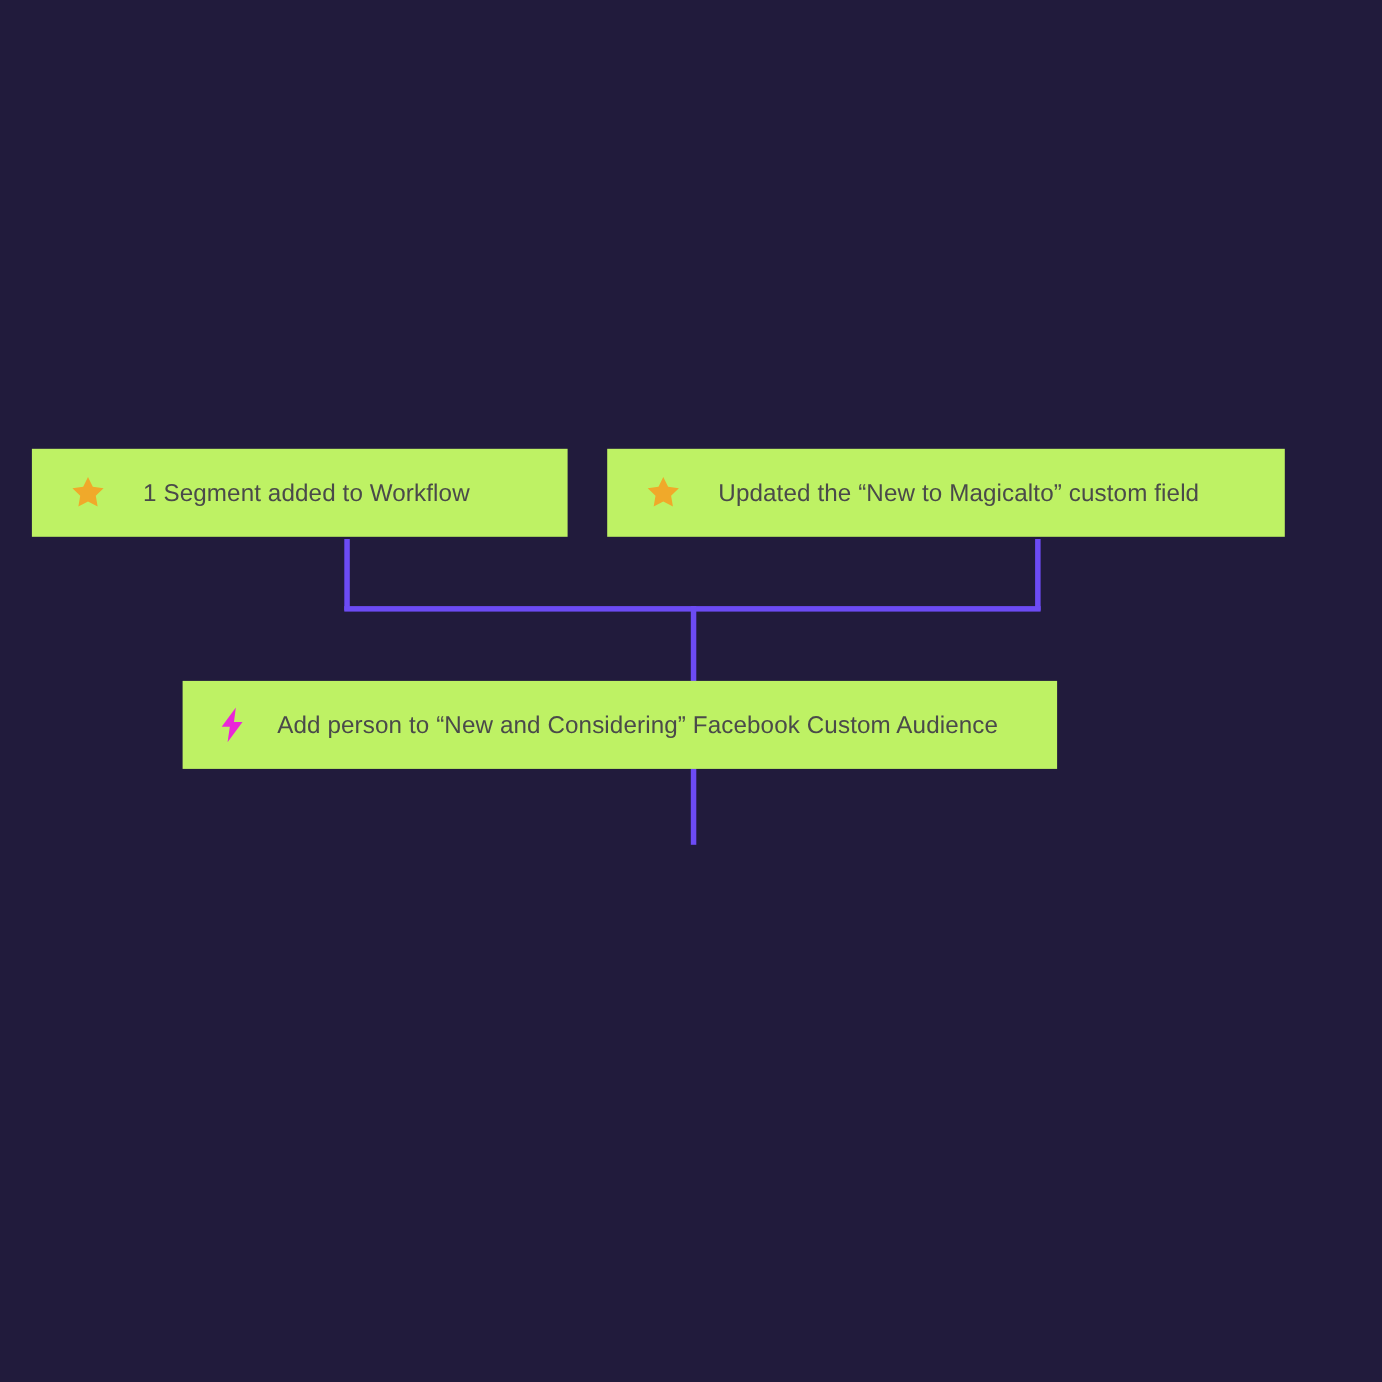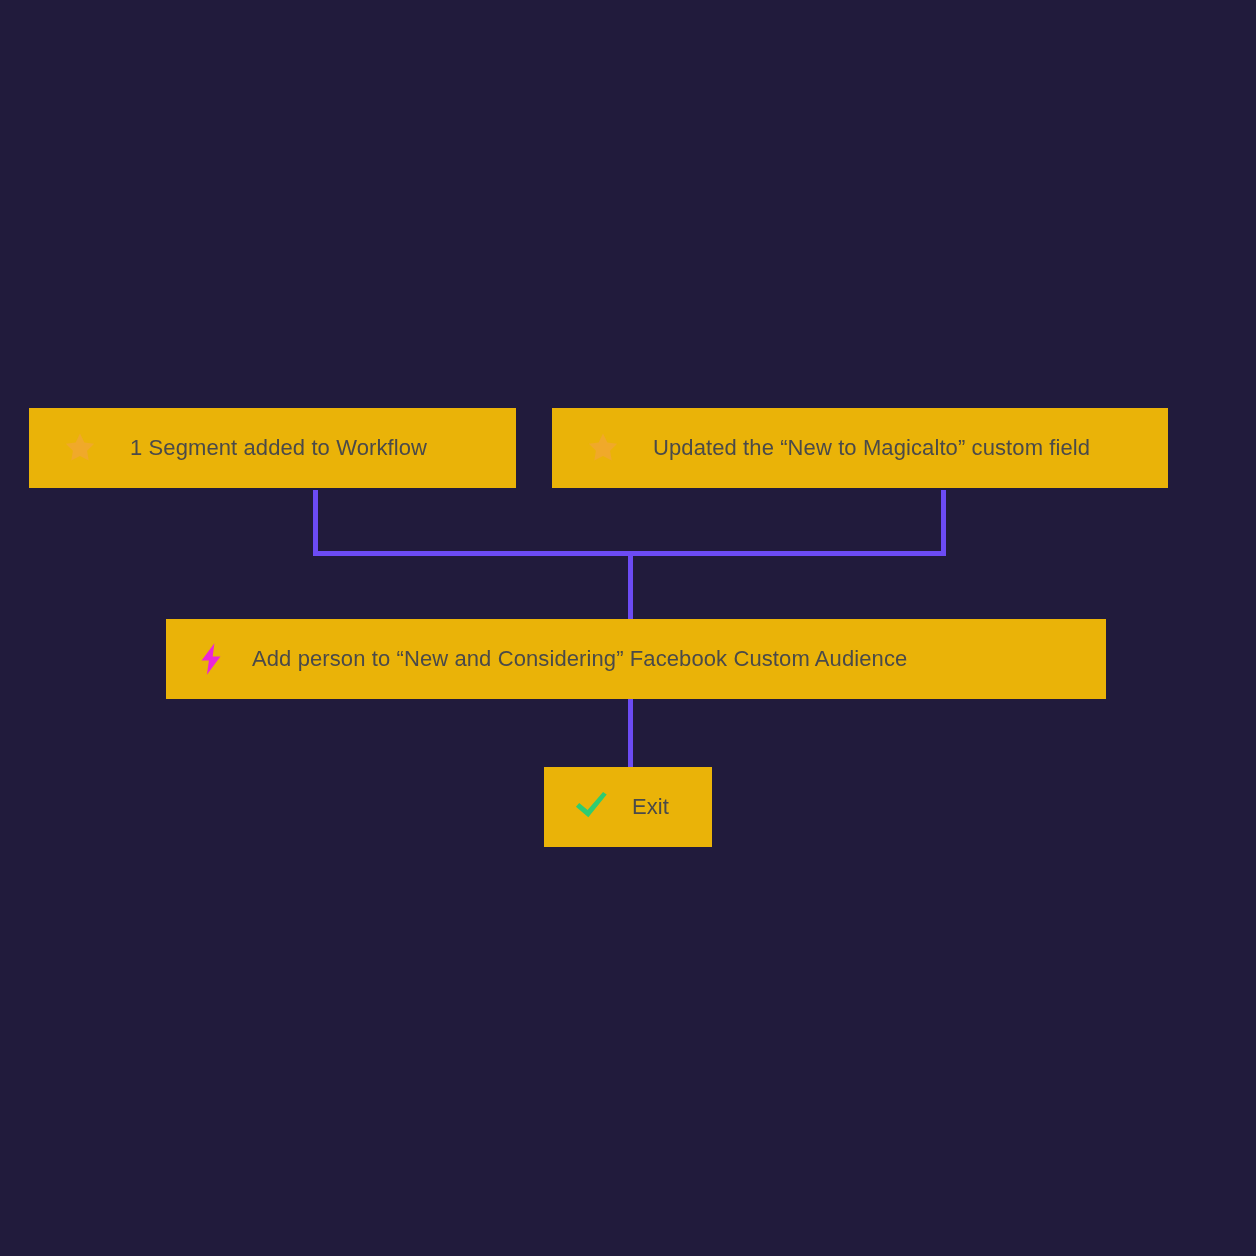--- a/index.html
+++ b/index.html
@@ -27,21 +27,21 @@
   }
   .conn-left-drop   { left: 313px;  top: 490px;  width: 5px;   height: 65px; }
   .conn-right-drop  { left: 941px;  top: 490px;  width: 5px;   height: 65px; }
   .conn-horizontal  { left: 313px;  top: 551px;  width: 633px; height: 5px; }
   .conn-center-drop { left: 628px;  top: 551px;  width: 5px;   height: 70px; }
   .conn-exit-drop   { left: 628px;  top: 698px;  width: 5px;   height: 70px; }
 
   
   .node {
     position: absolute;
-    background: #eab308;
+    background: #bef264;
     display: flex;
     align-items: center;
     box-sizing: border-box;
   }
   .node-icon {
     flex: 0 0 auto;
     display: flex;
     align-items: center;
     justify-content: center;
   }
@@ -61,21 +61,21 @@
 
   
   #node-custom-field {
     left: 552px; top: 408px;  width: 616px;  height: 80px;
     padding-left: 34px;
   }
   #node-custom-field .node-label { margin-left: 33px; }
 
   
   #node-facebook-audience {
-    left: 166px; top: 619px;  width: 940px;  height: 80px;
+    left: 166px; top: 619px;  width: 795px;  height: 80px;
     padding-left: 30px;
   }
   #node-facebook-audience .node-label { margin-left: 26px; }
 
   
   #node-exit {
     left: 544px; top: 767px;  width: 168px;  height: 80px;
     padding-left: 28px;
   }
   #node-exit .node-label { margin-left: 22px; }
@@ -113,22 +113,14 @@
 
   <div class="node" id="node-facebook-audience">
     <span class="node-icon">
       <svg width="30" height="34" viewBox="0 0 24 28" aria-hidden="true">
         <path fill="#EA27D8" d="M14.8 1L4.2 15.3h6.1L8.6 27 19.8 11.9h-6.4z"></path>
       </svg>
     </span>
     <span class="node-label">Add person to “New and Considering” Facebook Custom Audience</span>
   </div>
 
-  <div class="node" id="node-exit">
-    <span class="node-icon">
-      <svg width="38" height="32" viewBox="0 0 30 24" aria-hidden="true">
-        <path fill="#2ECC71" d="M27.4 2.1l-2.9-1.9-12.2 14.2-6.6-5.6-2.6 3 9.8 8.3z"></path>
-      </svg>
-    </span>
-    <span class="node-label">Exit</span>
-  </div>
 
 </div>
 
 </body></html>

